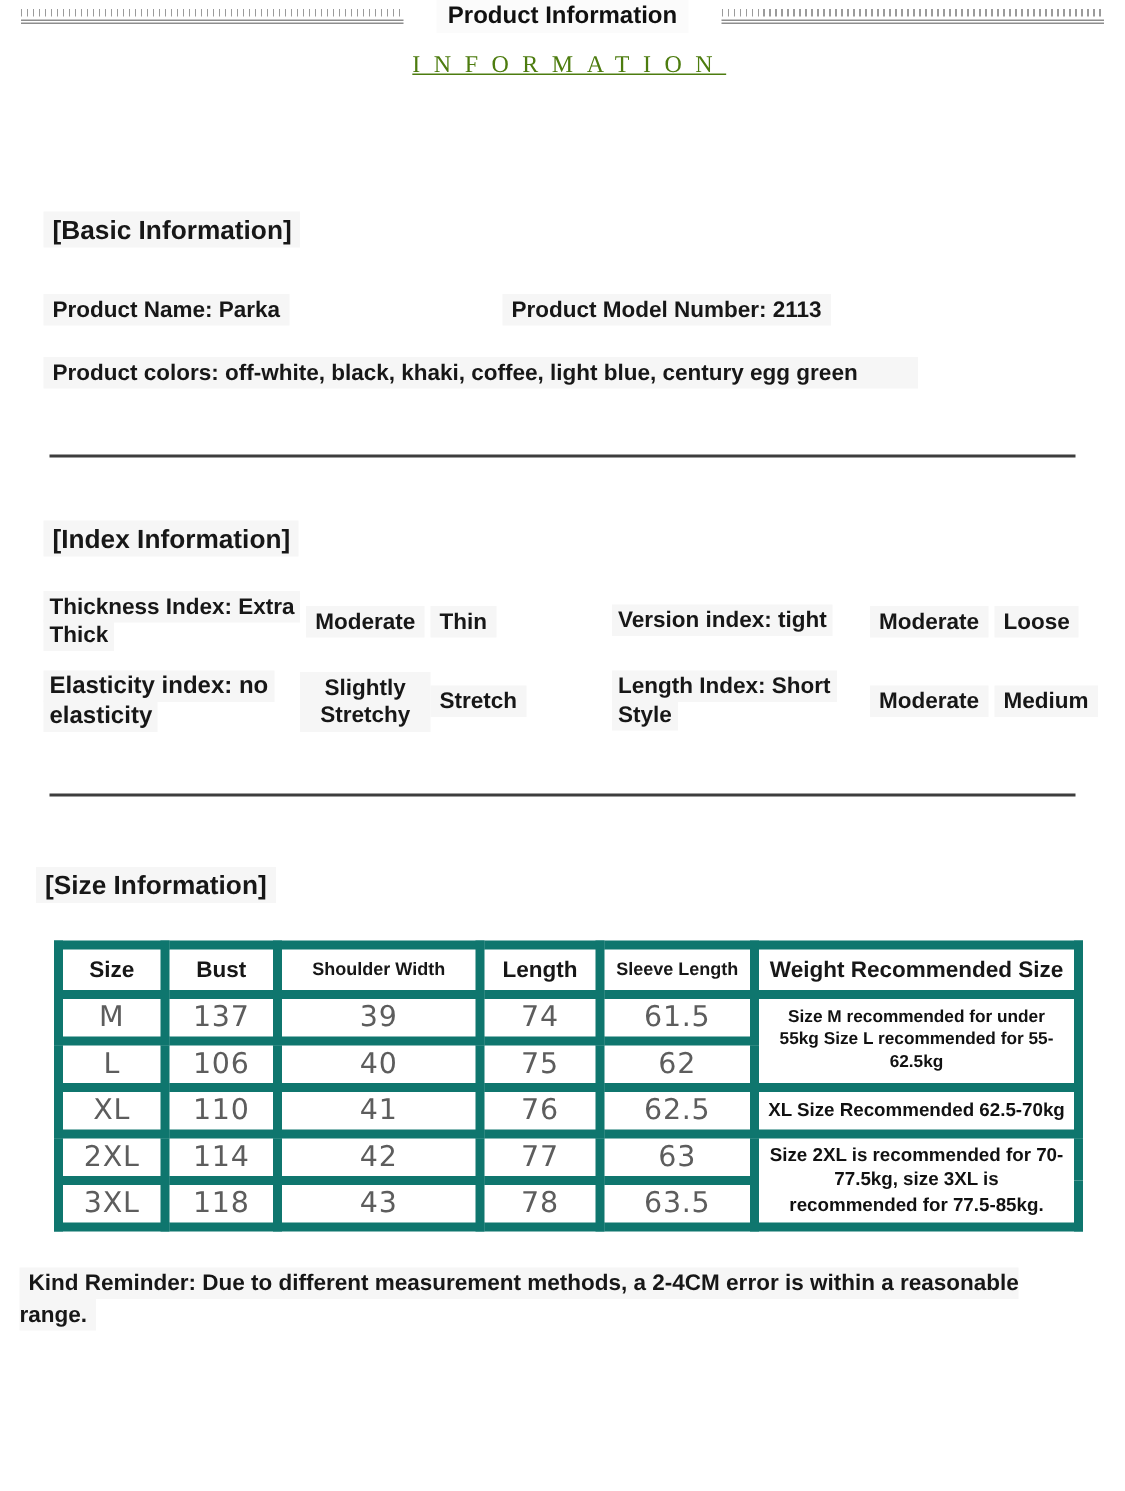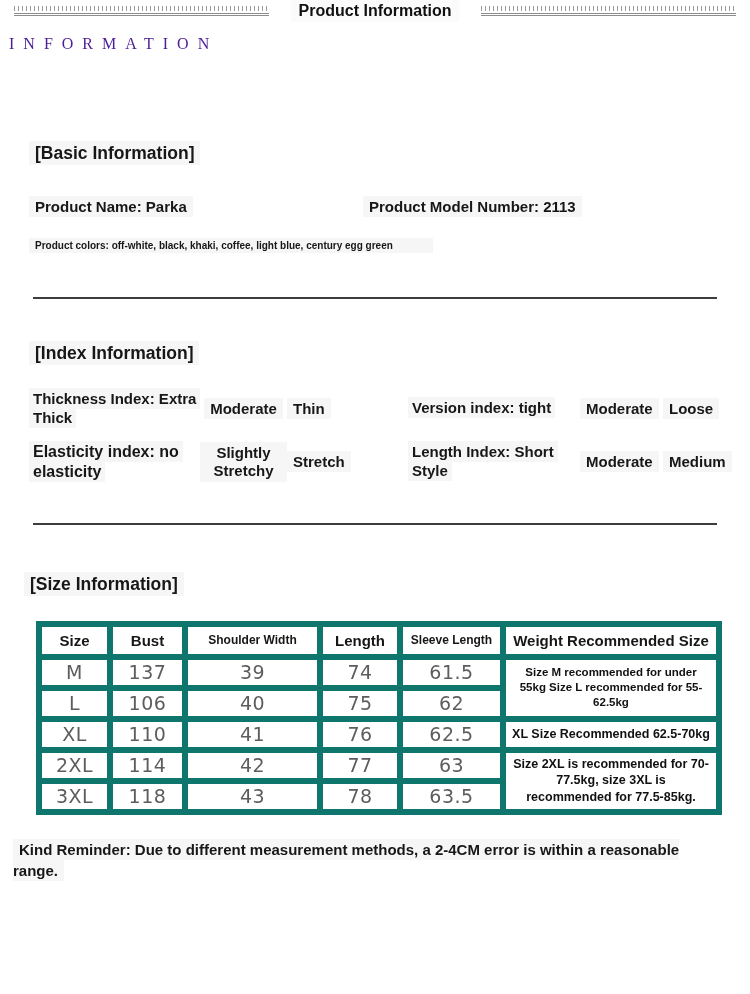--- a/index.html
+++ b/index.html
@@ -32,49 +32,50 @@
     margin: 0 22px;
     font-size: 16px;
     font-weight: bold;
     color: #111;
     background: #fbfbfb;
     padding: 2px 8px;
     white-space: nowrap;
   }
   .subtitle {
     margin-top: 13px;
+    text-align: center;
     font-family: "Liberation Serif", serif;
     font-size: 16px;
-    color: #4c1d95;
+    color: #4d7c0f;
     letter-spacing: 9px;
     text-indent: 9px;
+    text-decoration: underline;
   }
 
   .hl { background: #f6f6f6; padding: 2px 6px; }
 
   
   .section-heading {
     margin: 0 0 0 29px;
     font-size: 17.5px;
     font-weight: bold;
     display: inline-block;
   }
   .h-basic { margin-top: 90px; }
   .basic-row {
     margin: 34px 0 0 29px;
     display: flex;
     align-items: flex-start;
     font-size: 15px;
     font-weight: bold;
-    gap: 28px;
   }
   .basic-row .cell-1 { width: 306px; }
   .colors-row {
     margin: 25px 0 0 29px;
-    font-size: 10px;
+    font-size: 15px;
     font-weight: bold;
   }
   .colors-row .hl { padding-right: 40px; }
   .divider {
     border: none;
     border-top: 2px solid #3d3d3d;
     margin: 0 33px;
   }
   .div-1 { margin-top: 46px; }
   .div-2 { margin-top: 41px; }

